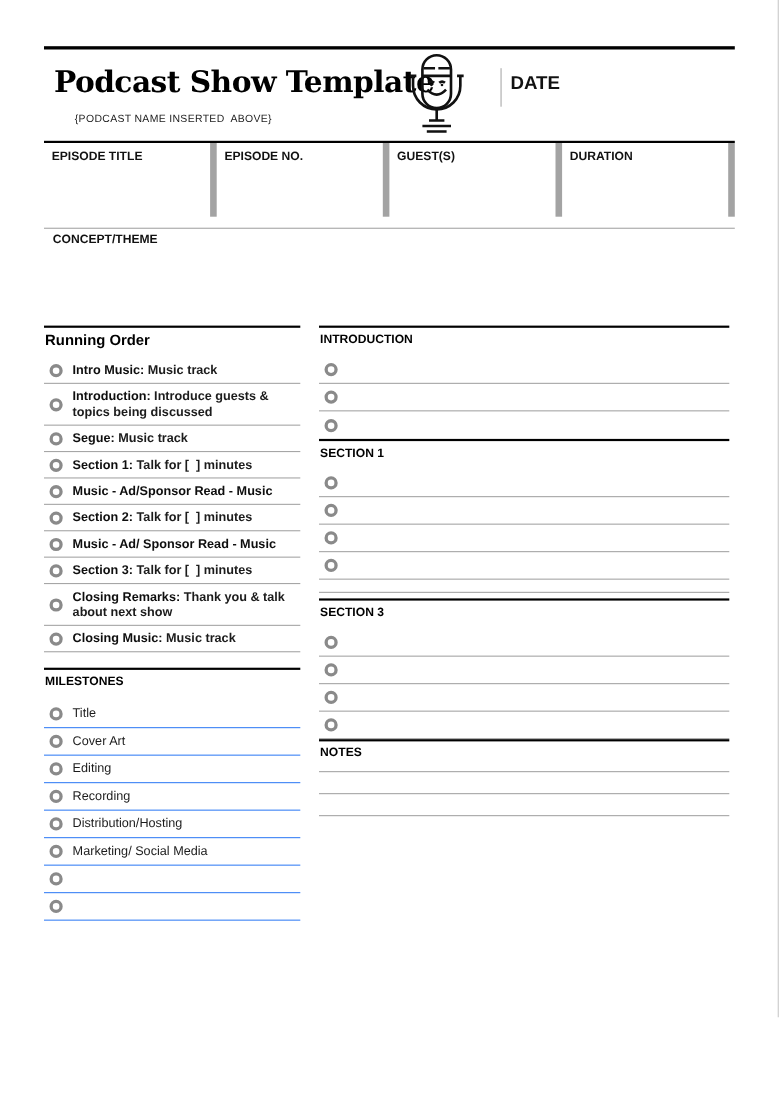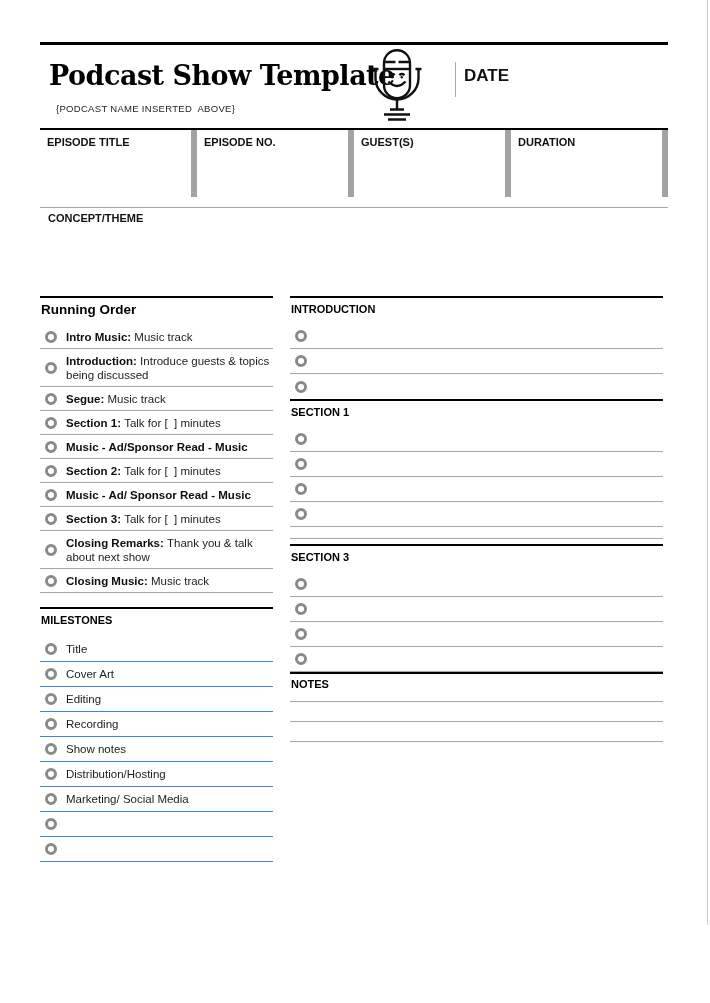--- a/index.html
+++ b/index.html
@@ -4,42 +4,42 @@
 <style>
   * { margin:0; padding:0; box-sizing:border-box; }
   html,body { background:#ffffff; }
   body { font-family:"Liberation Sans", sans-serif; color:#1c1c1c; }
   .page { position:relative; width:710px; height:925px; background:#fff; overflow:hidden; }
   .page-edge { position:absolute; left:707px; top:0; width:1px; height:1003px; background:#c9c9c9; }
 
   
   .top-rule { position:absolute; left:40px; top:42px; width:628px; height:3px; background:#000; }
   .page-title { position:absolute; left:49px; top:60px; font-family:"DejaVu Serif", serif; font-weight:bold; font-size:27px; letter-spacing:-0.5px; color:#000; white-space:nowrap; }
-  .page-subtitle { position:absolute; left:56px; top:103px; font-size:9.5px; letter-spacing:0.3px; color:#1c1c1c; }
+  .page-subtitle { position:absolute; left:68px; top:103px; font-size:9.5px; letter-spacing:0.3px; color:#1c1c1c; }
   .mic { position:absolute; left:371px; top:48px; width:52px; height:76px; }
   .date-sep { position:absolute; left:455px; top:62px; width:1px; height:35px; background:#a9a9a9; }
   .date-label { position:absolute; left:464px; top:66px; font-size:17px; font-weight:bold; color:#111; }
   .date-fill { position:absolute; left:500px; top:58px; width:168px; height:62px; }
 
   
   .etable { position:absolute; left:40px; top:128px; width:628px; height:69px; display:flex; border-top:2px solid #000; }
   .ecell { flex:1 1 0; border-right:6px solid #a3a3a3; padding:6px 7px; }
   .elabel { font-size:11px; font-weight:bold; color:#111; }
   .table-bottom-rule { position:absolute; left:40px; top:207px; width:628px; height:1px; background:#a6a6a6; }
   .concept-label { position:absolute; left:48px; top:212px; font-size:11px; font-weight:bold; color:#111; }
   .concept-fill { position:absolute; left:40px; top:230px; width:628px; height:62px; }
 
   
   .col-left  { position:absolute; left:40px;  top:296px; width:233px; }
   .col-right { position:absolute; left:290px; top:296px; width:373px; }
   .blk { border-top:2px solid #000; }
 
   .ro-head { font-size:13.5px; font-weight:bold; color:#000; padding:4px 0 7px 1px; line-height:16px; }
   .check-row { display:flex; align-items:center; border-bottom:1px solid #a6a6a6; padding:4.5px 0; }
-  .check-row .txt { font-size:11.5px; line-height:14px; color:#1c1c1c; }
+  .check-row .txt { font-size:11.5px; line-height:14px; color:#1c1c1c;font-weight:bold; }
   .check-row .txt b { color:#0e0e0e; }
   .ring { width:12px; height:12px; min-width:12px; border-radius:50%; border:3px solid #8a8a8a; background:#fff; }
   .col-left .ring { margin:0 9px 0 5px; }
 
   .ms-gap { margin-top:14px; }
   .ms-head { font-size:11px; font-weight:bold; color:#000; padding:5px 0 10px 1px; line-height:13px; }
   .ms-row { display:flex; align-items:center; border-bottom:1px solid #3b82f6; padding:4.5px 0; min-height:25px; }
   .ms-row .txt { font-size:11.5px; line-height:15px; }
 
   .sec-head { font-size:11px; font-weight:bold; color:#000; padding:5px 0 8px 1px; line-height:13px; }
@@ -165,24 +165,20 @@
           <div class="ms-row">
     <span class="ring"></span>
     <span class="txt">Editing</span>
   </div>
           <div class="ms-row">
     <span class="ring"></span>
     <span class="txt">Recording</span>
   </div>
           <div class="ms-row">
     <span class="ring"></span>
-    <span class="txt">Show notes</span>
-  </div>
-          <div class="ms-row">
-    <span class="ring"></span>
     <span class="txt">Distribution/Hosting</span>
   </div>
           <div class="ms-row">
     <span class="ring"></span>
     <span class="txt">Marketing/ Social Media</span>
   </div>
           <div class="ms-row">
     <span class="ring"></span>
     <span class="txt"></span>
   </div>

